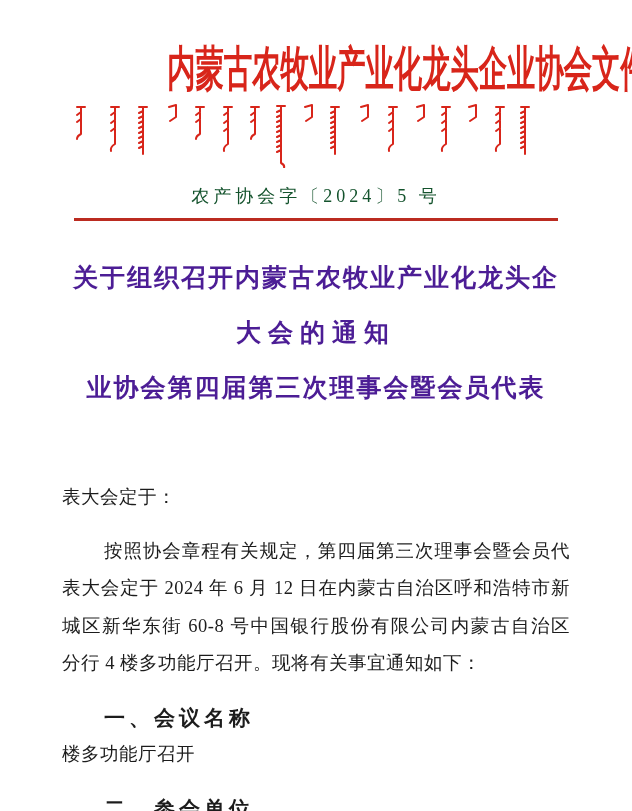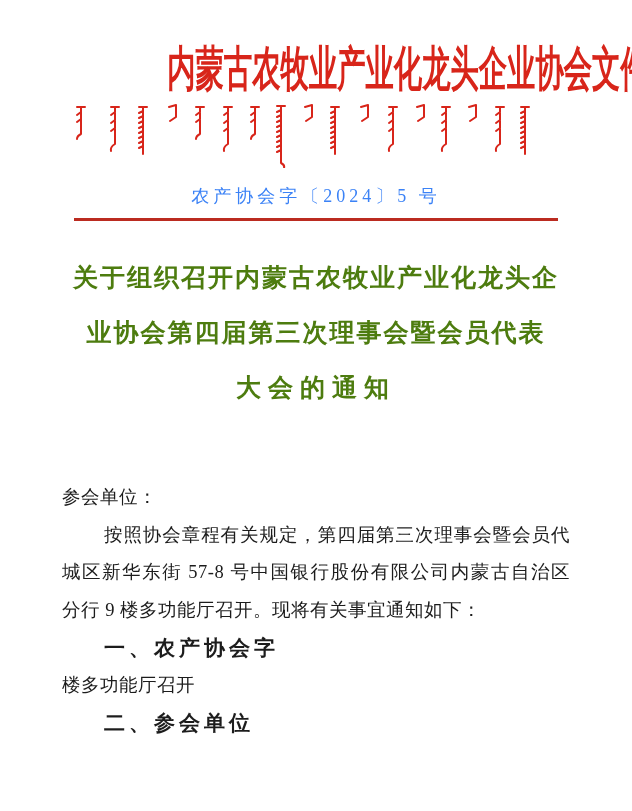--- a/index.html
+++ b/index.html
@@ -46,21 +46,21 @@
 
   
   .doc-number {
     position: absolute;
     top: 184px;
     left: 0;
     width: 100%;
     text-align: center;
     font-size: 18px;
     letter-spacing: 4px;
-    color: #3b82f6;
+    color: #14532d;
     white-space: nowrap;
   }
 
   
   .red-rule {
     position: absolute;
     top: 218px;
     left: 74px;
     width: 484px;
     height: 3px;
@@ -69,21 +69,21 @@
 
   
   .notice-title {
     position: absolute;
     top: 262px;
     left: 30px;
     width: 572px;
     text-align: center;
     font-family: "Liberation Sans", sans-serif;
     font-weight: 700;
-    color: #4d7c0f;
+    color: #4c1d95;
   }
   .title-line {
     font-size: 25px;
     line-height: 30px;
     height: 55px;
     letter-spacing: 2px;
     white-space: nowrap;
   }
   .title-line.wide { letter-spacing: 7px; }
 
@@ -92,21 +92,21 @@
     position: absolute;
     left: 62px;
     top: 479px;
     width: 508px;
     font-size: 18.5px;
     line-height: 37.5px;
     letter-spacing: 0.5px;
     color: #1c1c1c;
   }
   .bline { height: 37.5px; overflow: hidden; }
-  .bline.indent { padding-left: 42px; }
+  .bline.indent { padding-left: 42px; margin-top: 16px; }
   .bline.just { text-align: justify; text-align-last: justify; }
   .bline.heading {
     font-family: "Liberation Sans", sans-serif;
     font-weight: 700;
     font-size: 21px;
     letter-spacing: 4px;
     white-space: nowrap;
   }
 </style>
 </head>
@@ -154,27 +154,28 @@
     <use href="#mgB" x="419" y="2"></use>
     <use href="#mgC" x="444" y="2"></use>
   </svg>
 
   <div class="doc-number">农产协会字〔2024〕5 号</div>
 
   <div class="red-rule"></div>
 
   <div class="notice-title">
     <div class="title-line">关于组织召开内蒙古农牧业产业化龙头企</div>
+    <div class="title-line wide">大会的通知</div>
     <div class="title-line">业协会第四届第三次理事会暨会员代表</div>
-    <div class="title-line wide">大会的通知</div>
   </div>
 
   <div class="body-block">
-    <div class="bline">参会单位：</div>
+    <div class="bline">表大会定于：</div>
     <div class="bline indent just">按照协会章程有关规定，第四届第三次理事会暨会员代</div>
-    <div class="bline just">城区新华东街 57-8 号中国银行股份有限公司内蒙古自治区</div>
-    <div class="bline">分行 9 楼多功能厅召开。现将有关事宜通知如下：</div>
-    <div class="bline indent heading">一、农产协会字</div>
+    <div class="bline just">表大会定于 2024 年 6 月 12 日在内蒙古自治区呼和浩特市新</div>
+    <div class="bline just">城区新华东街 60-8 号中国银行股份有限公司内蒙古自治区</div>
+    <div class="bline">分行 4 楼多功能厅召开。现将有关事宜通知如下：</div>
+    <div class="bline indent heading">一、会议名称</div>
     <div class="bline">楼多功能厅召开</div>
     <div class="bline indent heading">二、参会单位</div>
   </div>
 
 </div>
 
 </body></html>

